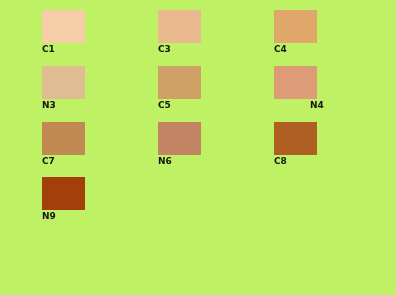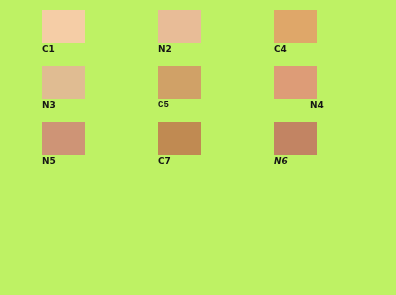--- a/index.html
+++ b/index.html
@@ -63,58 +63,62 @@
 <div id="swatch-chart" style="background-color: #bef264;">
   <div class="swatch-grid">
 
     <div class="swatch-cell">
       <span class="swatch-chip" style="background-color: rgb(245, 205, 166);"></span>
       <span class="swatch-label" style="color: rgb(21, 21, 21);">C1</span>
     </div>
 
 
 
+    <div class="swatch-cell">
+      <span class="swatch-chip" style="background-color: rgb(235, 185, 142);"></span>
+      <span class="swatch-label" style="color: rgb(21, 21, 21);">C3</span>
+    </div>
 
-    <div class="swatch-cell">
-      <span class="swatch-chip" style="background-color: rgb(232, 188, 151);"></span>
-      <span class="swatch-label" style="color: rgb(21, 21, 21);">N2</span>
-    </div>
 
     <div class="swatch-cell">
       <span class="swatch-chip" style="background-color: rgb(223, 167, 105);"></span>
       <span class="swatch-label" style="color: rgb(21, 21, 21); text-align: right;">C4</span>
     </div>
 
     <div class="swatch-cell">
       <span class="swatch-chip" style="background-color: rgb(224, 188, 146);"></span>
       <span class="swatch-label" style="color: rgb(21, 21, 21); text-align: right;">N3</span>
     </div>
 
     <div class="swatch-cell">
       <span class="swatch-chip" style="background-color: rgb(208, 161, 103);"></span>
-      <span class="swatch-label" style="color: rgb(21, 21, 21); font-family: Liberation Mono, monospace;">C5</span>
+      <span class="swatch-label" style="color: rgb(21, 21, 21);">C5</span>
     </div>
 
     <div class="swatch-cell">
       <span class="swatch-chip" style="background-color: rgb(221, 156, 119);"></span>
       <span class="swatch-label" style="color: rgb(21, 21, 21); padding-left: 36px;">N4</span>
     </div>
 
 
-    <div class="swatch-cell">
-      <span class="swatch-chip" style="background-color: rgb(206, 148, 118);"></span>
-      <span class="swatch-label" style="color: rgb(21, 21, 21);">N5</span>
-    </div>
 
     <div class="swatch-cell">
       <span class="swatch-chip" style="background-color: rgb(192, 138, 82);"></span>
       <span class="swatch-label" style="color: rgb(21, 21, 21); text-align: center;">C7</span>
     </div>
 
     <div class="swatch-cell">
       <span class="swatch-chip" style="background-color: rgb(194, 132, 99);"></span>
-      <span class="swatch-label" style="color: rgb(21, 21, 21); font-style: italic;">N6</span>
+      <span class="swatch-label" style="color: rgb(21, 21, 21);">N6</span>
     </div>
 
+    <div class="swatch-cell">
+      <span class="swatch-chip" style="background-color: rgb(176, 95, 34);"></span>
+      <span class="swatch-label" style="color: rgb(21, 21, 21);">C8</span>
+    </div>
 
+    <div class="swatch-cell">
+      <span class="swatch-chip" style="background-color: rgb(163, 63, 11);"></span>
+      <span class="swatch-label" style="color: rgb(21, 21, 21);">N9</span>
+    </div>
 
   </div>
 </div>
 
 </body></html>

